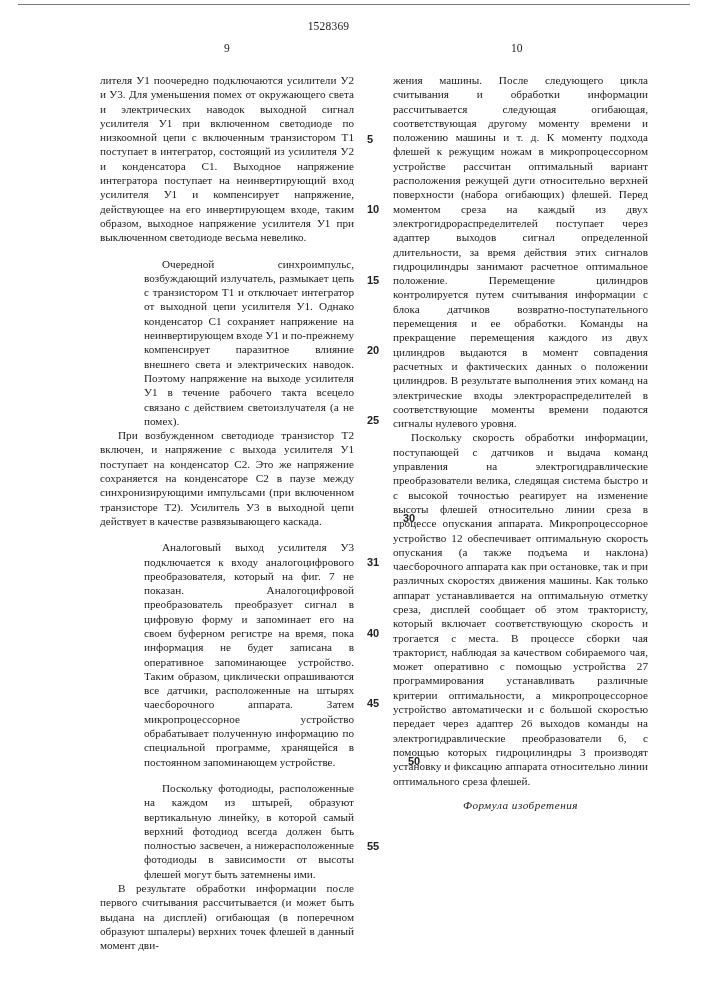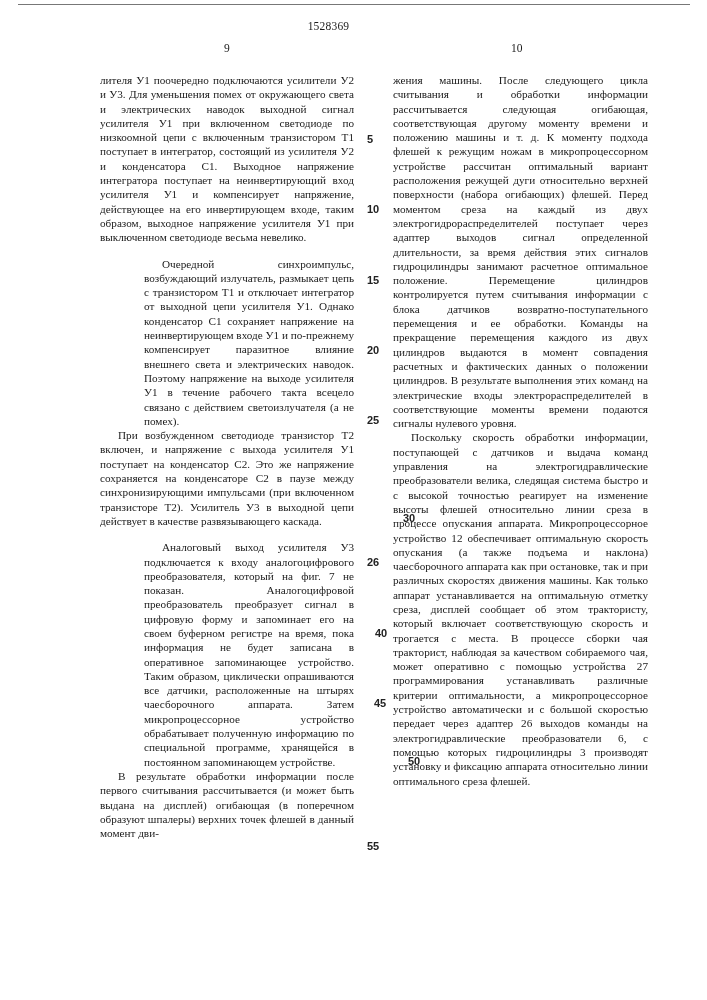--- a/index.html
+++ b/index.html
@@ -45,33 +45,35 @@
 
 <div class="doc-number">1528369</div>
 <div class="page-num left">9</div>
 <div class="page-num right">10</div>
 
 <div class="column left">
   <p class="noindent">лителя У1 поочередно подключаются усилители У2 и У3. Для уменьшения помех от окружающего света и электрических наводок выходной сигнал усилителя У1 при включенном светодиоде по низкоомной цепи с включенным транзистором Т1 поступает в интегратор, состоящий из усилителя У2 и конденсатора С1. Выходное напряжение интегратора поступает на неинвертирующий вход усилителя У1 и компенсирует напряжение, действующее на его инвертирующем входе, таким образом, выходное напряжение усилителя У1 при выключенном светодиоде весьма невелико.</p>
   <p class="gap">Очередной синхроимпульс, возбуждающий излучатель, размыкает цепь с транзистором Т1 и отключает интегратор от выходной цепи усилителя У1. Однако конденсатор С1 сохраняет напряжение на неинвертирующем входе У1 и по-прежнему компенсирует паразитное влияние внешнего света и электрических наводок. Поэтому напряжение на выходе усилителя У1 в течение рабочего такта всецело связано с действием светоизлучателя (а не помех).</p>
   <p>При возбужденном светодиоде транзистор Т2 включен, и напряжение с выхода усилителя У1 поступает на конденсатор С2. Это же напряжение сохраняется на конденсаторе С2 в паузе между синхронизирующими импульсами (при включенном транзисторе Т2). Усилитель У3 в выходной цепи действует в качестве развязывающего каскада.</p>
   <p class="gap">Аналоговый выход усилителя У3 подключается к входу аналогоцифрового преобразователя, который на фиг. 7 не показан. Аналогоцифровой преобразователь преобразует сигнал в цифровую форму и запоминает его на своем буферном регистре на время, пока информация не будет записана в оперативное запоминающее устройство. Таким образом, циклически опрашиваются все датчики, расположенные на штырях чаесборочного аппарата. Затем микропроцессорное устройство обрабатывает полученную информацию по специальной программе, хранящейся в постоянном запоминающем устройстве.</p>
+  <p class="gap">Поскольку фотодиоды, расположенные на каждом из штырей, образуют вертикальную линейку, в которой самый верхний фотодиод всегда должен быть полностью засвечен, а нижерасположенные фотодиоды в зависимости от высоты флешей могут быть затемнены ими.</p>
   <p>В результате обработки информации после первого считывания рассчитывается (и может быть выдана на дисплей) огибающая (в поперечном образуют шпалеры) верхних точек флешей в данный момент дви-</p>
 </div>
 
 <div id="line-numbers">
     <div class="line-num" style="top: 133px;">5</div>
     <div class="line-num" style="top: 203px;">10</div>
     <div class="line-num" style="top: 274px;">15</div>
     <div class="line-num" style="top: 344px;">20</div>
     <div class="line-num" style="top: 414px;">25</div>
     <div class="line-num" style="top: 512px; margin-left: 36px;">30</div>
-    <div class="line-num" style="top: 556px;">26</div>
-    <div class="line-num" style="top: 627px; margin-left: 8px;">40</div>
-    <div class="line-num" style="top: 697px; margin-left: 7px;">45</div>
+    <div class="line-num" style="top: 556px;">31</div>
+    <div class="line-num" style="top: 627px;">40</div>
+    <div class="line-num" style="top: 697px;">45</div>
     <div class="line-num" style="top: 755px; padding-left: 41px;">50</div>
     <div class="line-num" style="top: 840px;">55</div>
   </div>
 
 <div class="column right">
   <p class="noindent">жения машины. После следующего цикла считывания и обработки информации рассчитывается следующая огибающая, соответствующая другому моменту времени и положению машины и т. д. К моменту подхода флешей к режущим ножам в микропроцессорном устройстве рассчитан оптимальный вариант расположения режущей дуги относительно верхней поверхности (набора огибающих) флешей. Перед моментом среза на каждый из двух электрогидрораспределителей поступает через адаптер выходов сигнал определенной длительности, за время действия этих сигналов гидроцилиндры занимают расчетное оптимальное положение. Перемещение цилиндров контролируется путем считывания информации с блока датчиков возвратно-поступательного перемещения и ее обработки. Команды на прекращение перемещения каждого из двух цилиндров выдаются в момент совпадения расчетных и фактических данных о положении цилиндров. В результате выполнения этих команд на электрические входы электрораспределителей в соответствующие моменты времени подаются сигналы нулевого уровня.</p>
   <p>Поскольку скорость обработки информации, поступающей с датчиков и выдача команд управления на электрогидравлические преобразователи велика, следящая система быстро и с высокой точностью реагирует на изменение высоты флешей относительно линии среза в процессе опускания аппарата. Микропроцессорное устройство 12 обеспечивает оптимальную скорость опускания (а также подъема и наклона) чаесборочного аппарата как при остановке, так и при различных скоростях движения машины. Как только аппарат устанавливается на оптимальную отметку среза, дисплей сообщает об этом трактористу, который включает соответствующую скорость и трогается с места. В процессе сборки чая тракторист, наблюдая за качеством собираемого чая, может оперативно с помощью устройства 27 программирования устанавливать различные критерии оптимальности, а микропроцессорное устройство автоматически и с большой скоростью передает через адаптер 26 выходов команды на электрогидравлические преобразователи 6, с помощью которых гидроцилиндры 3 производят установку и фиксацию аппарата относительно линии оптимального среза флешей.</p>
+  <p class="section-heading">Формула изобретения</p>
 </div>
 
 </body></html>

